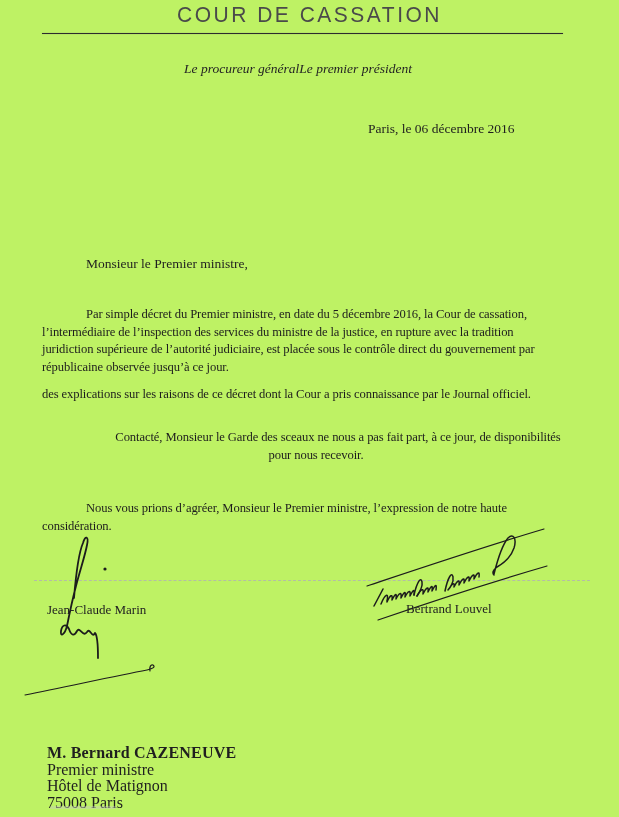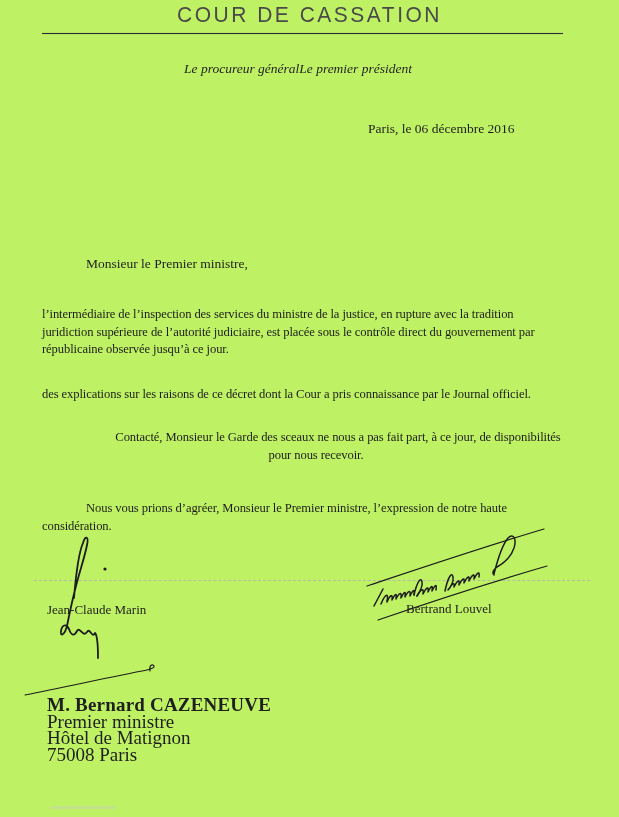--- a/index.html
+++ b/index.html
@@ -39,21 +39,21 @@
   .p1{top:306px;} .p2{top:386px;} .p3{top:429px;text-align:center;} .p4{top:491px;margin-top:9px;}
   .indent{text-indent:44px;}
   .foldline{
     left:34px;top:580px;width:556px;height:0;
     border-top:1px dashed #b3b3b3;opacity:.85;
   }
   .signame{font-size:13px;color:#222;}
   .sig-left-name{left:47px;top:602px;}
   .sig-right-name{left:406px;top:601px;}
   .sig-svg{left:0;top:0;pointer-events:none;}
-  .recipient{left:47px;top:697px;font-size:19px;line-height:16.5px;}
+  .recipient{left:47px;top:745px;font-size:16px;line-height:16.5px;}
   .recipient .r0{font-weight:bold;letter-spacing:.2px;}
   .smudge{left:50px;top:806px;width:66px;height:3px;background:#c9c9c9;opacity:.4;border-radius:2px;}
 </style>
 </head>
 <body>
 
 <div class="page">
 
   <div class="abs title">COUR DE CASSATION</div>
   <div class="abs rule"></div>
@@ -61,20 +61,21 @@
   <div class="abs roles">
     <span>Le procureur général</span>
     <span>Le premier président</span>
   </div>
 
   <div class="abs dateline">Paris, le 06 décembre 2016</div>
 
   <div class="abs salutation">Monsieur le Premier ministre,</div>
 
   <div class="abs para p1">
+    <div class="indent">Par simple décret du Premier ministre, en date du 5 décembre 2016, la Cour de cassation,</div>
     <div>l’intermédiaire de l’inspection des services du ministre de la justice, en rupture avec la tradition</div>
     <div>juridiction supérieure de l’autorité judiciaire, est placée sous le contrôle direct du gouvernement par</div>
     <div>républicaine observée jusqu’à ce jour.</div>
   </div>
 
   <div class="abs para p2">
     <div>des explications sur les raisons de ce décret dont la Cour a pris connaissance par le Journal officiel.</div>
   </div>
 
   <div class="abs para p3">

